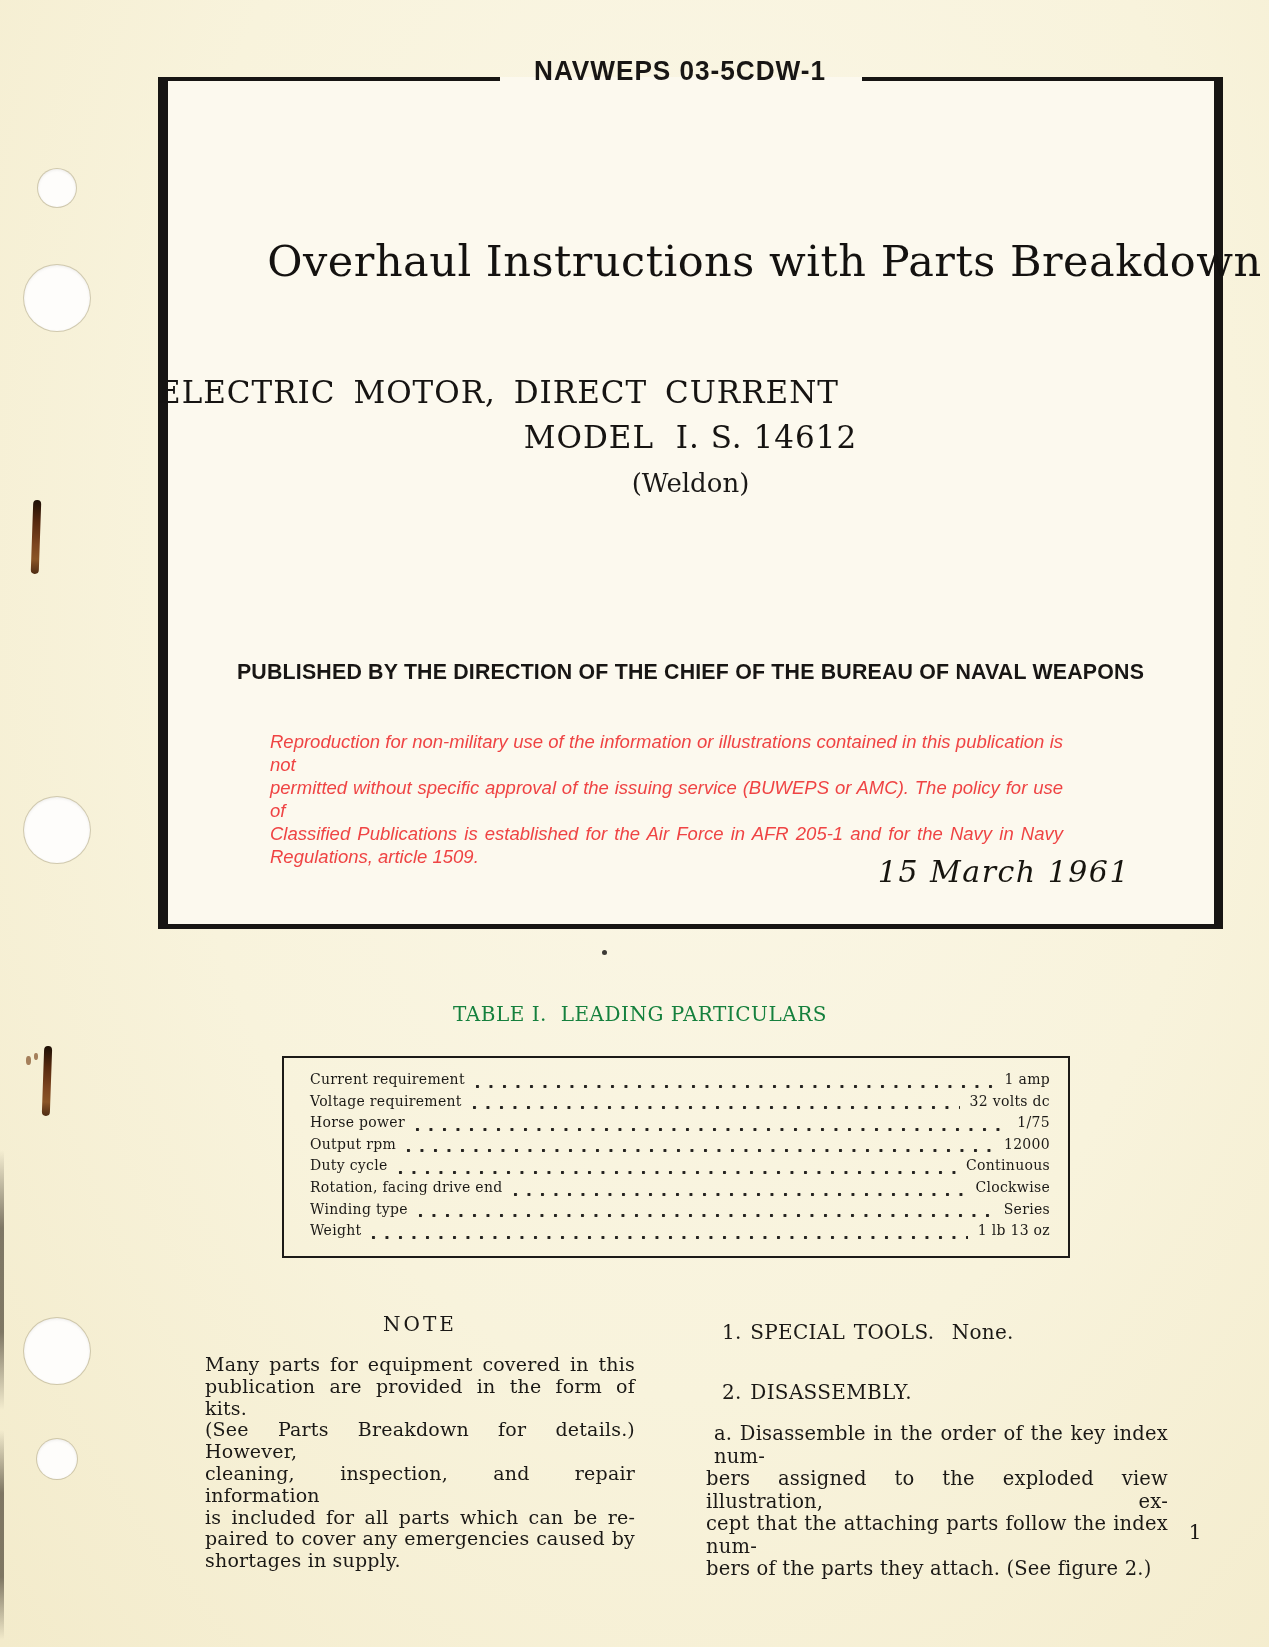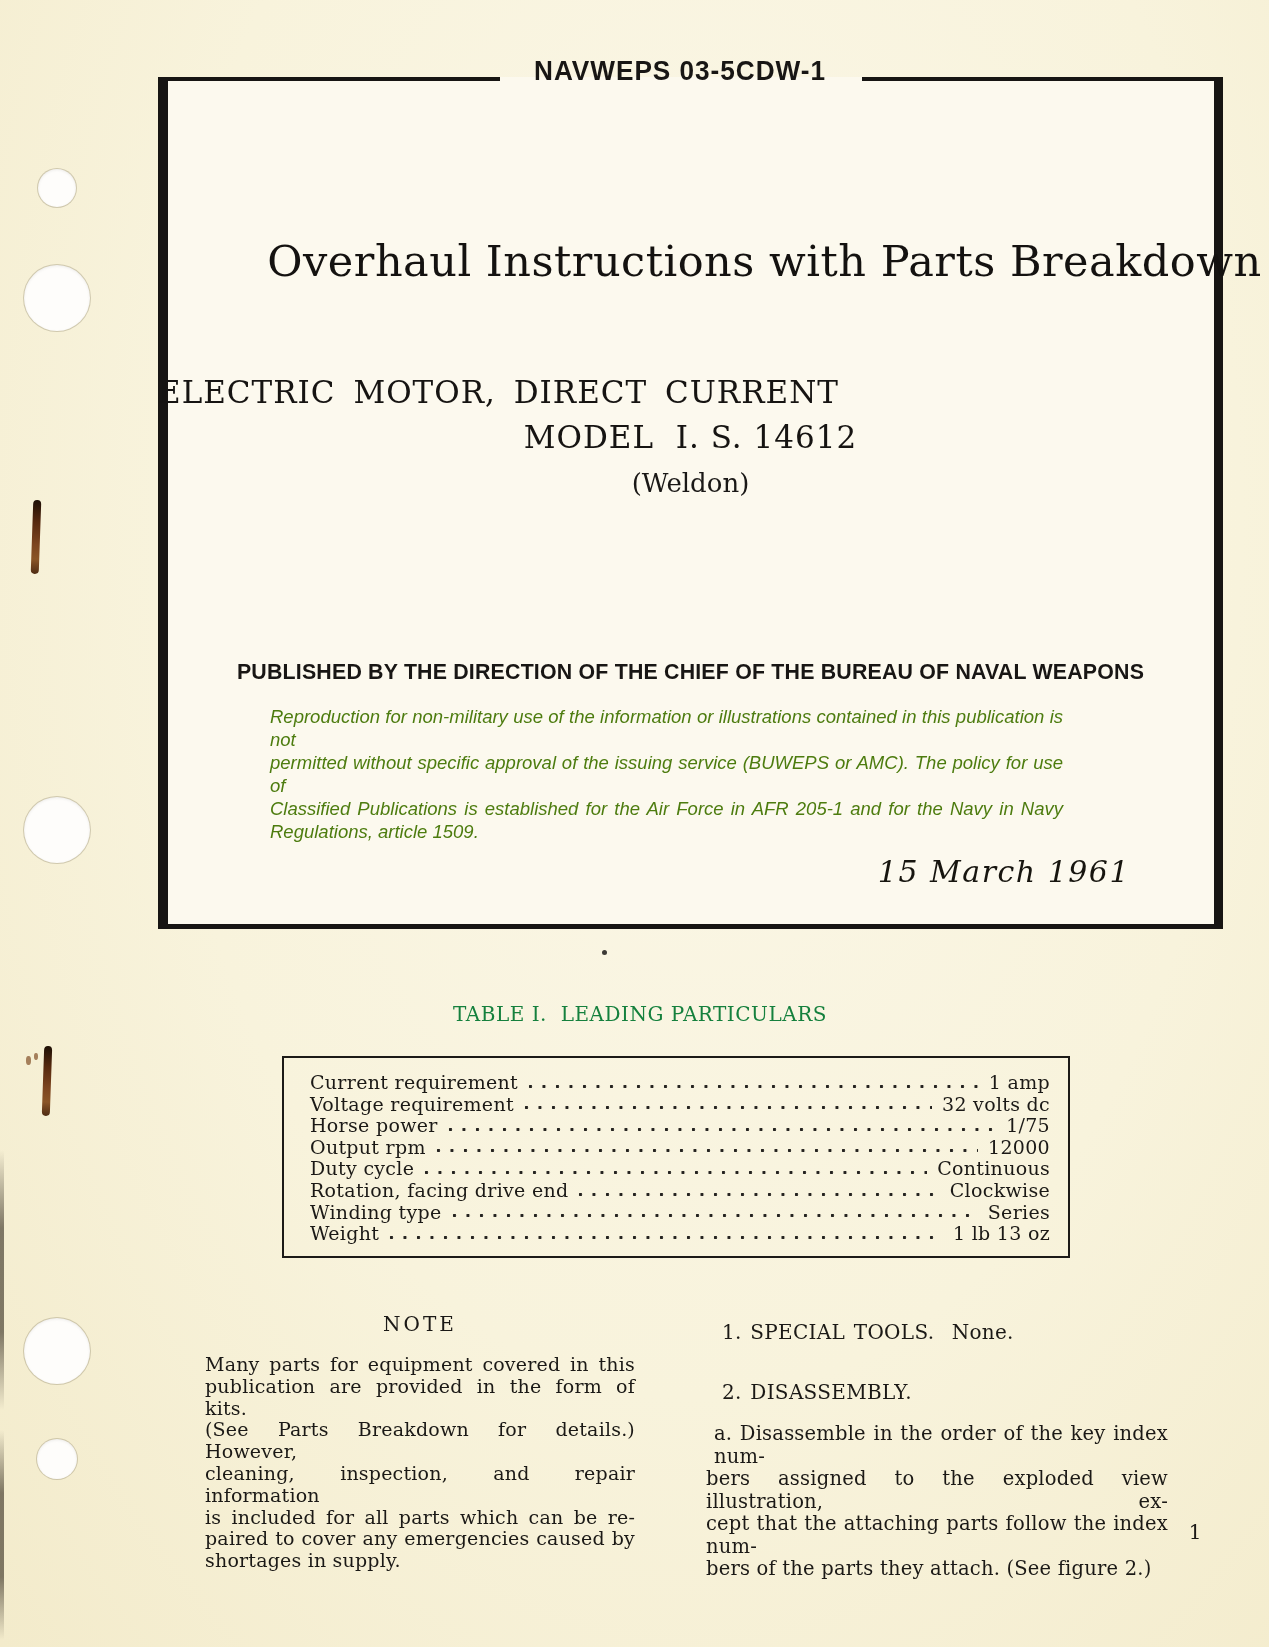--- a/index.html
+++ b/index.html
@@ -40,42 +40,42 @@
   .manufacturer{
     position:absolute;left:158px;top:468px;width:1065px;text-align:center;
     font-size:26px;color:#1a1816;
   }
   .published-by{
     position:absolute;left:158px;top:659px;width:1065px;text-align:center;
     font-family:"Liberation Sans", sans-serif;font-weight:bold;font-size:22px;
     letter-spacing:0.2px;transform:scaleX(0.97);color:#181614;
   }
   .notice{
-    position:absolute;left:270px;top:705px;width:793px;
+    position:absolute;left:270px;top:730px;width:793px;
     font-family:"Liberation Sans", sans-serif;font-style:italic;
-    font-size:18.5px;line-height:23px;color:#4d7c0f;
+    font-size:18.5px;line-height:23px;color:#ef4444;
   }
   .jline{text-align:justify;text-align-last:justify;}
   .issue-date{
     position:absolute;left:158px;top:854px;width:972px;text-align:right;
     font-style:italic;font-size:30px;letter-spacing:1.5px;color:#17150f;
   }
   .dot-artifact{position:absolute;left:602px;top:950px;width:5px;height:5px;border-radius:50%;background:#3c3a36;}
 
   
   .table-title{
     position:absolute;left:230px;top:1002px;width:820px;text-align:center;
     font-size:20px;letter-spacing:0.5px;color:#15803d;
   }
   .lp-table{
     position:absolute;left:282px;top:1056px;width:788px;height:202px;
     box-sizing:border-box;border:2.5px solid #1c1a17;
     padding:13px 18px 0 26px;
   }
-  .lp-row{display:flex;align-items:baseline;height:21.6px;font-size:19px;letter-spacing:0.3px;color:#1b1916;}
+  .lp-row{display:flex;align-items:baseline;height:21.6px;font-size:14px;letter-spacing:0.3px;color:#1b1916;}
   .leader{
     flex:1;align-self:flex-end;height:5px;margin:0 10px 4px 10px;
     background-image:radial-gradient(circle at 2.5px 2.5px, #24221f 1.4px, transparent 1.9px);
     background-size:13.5px 5px;background-repeat:repeat-x;background-position:left bottom;
   }
   .lp-value{white-space:nowrap;}
 
   
   .col-left{position:absolute;left:205px;top:1312px;width:430px;font-size:19px;color:#1b1916;}
   .note-heading{text-align:center;font-size:20px;letter-spacing:3px;word-spacing:2px;}

